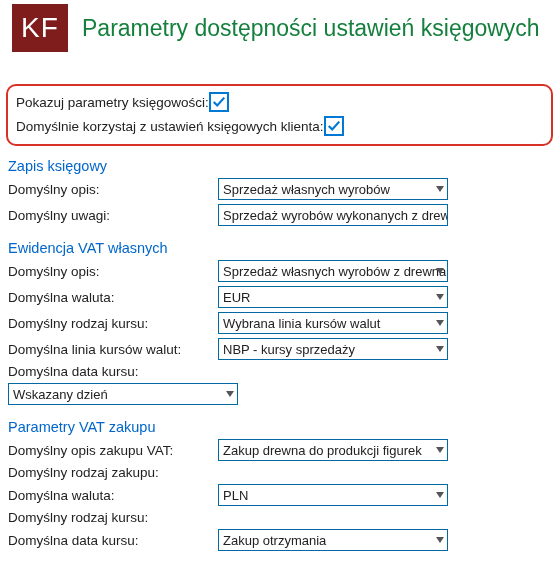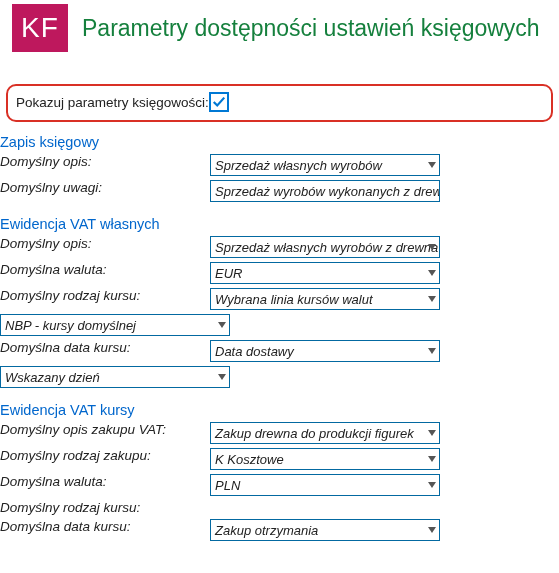--- a/index.html
+++ b/index.html
@@ -1,45 +1,53 @@
 <!DOCTYPE html>
 <html><head>
 <meta charset="utf-8">
 <style>
 * { box-sizing: border-box; margin: 0; padding: 0; }
 body { font-family: "Segoe UI", Tahoma, sans-serif; font-size: 13.5px; color: #222; background: #fff; width: 559px; }
 .header { display: flex; align-items: center; gap: 14px; padding: 4px 8px 4px 12px; }
-.logo { width: 56px; height: 48px; background: #be185d; color: #fff; display: flex; align-items: center; justify-content: center; font-size: 28px; font-weight: 400; letter-spacing: 1px; }
+.logo { width: 56px; height: 48px; background: #7f1d1d; color: #fff; display: flex; align-items: center; justify-content: center; font-size: 28px; font-weight: 400; letter-spacing: 1px; }
 .title { font-size: 23px; font-weight: 400; color: #15803d; }
 .highlight-box { border: 2px solid #d93025; border-radius: 10px; margin: 28px 6px 4px 6px; padding: 6px 8px 4px 8px; }
 .chk-row { display: flex; align-items: center; margin-bottom: 4px; }
 .chk-row label { color: #222; }
 .chk { width: 20px; height: 20px; border: 2px solid #0078d4; display: inline-flex; align-items: center; justify-content: center; cursor: pointer; }
 .chk svg { width: 14px; height: 14px; }
-.section { padding: 2px 0; }
+.section { padding: 2px 8px; }
 .section-title { color: #0066cc; font-size: 14.5px; margin-top: 6px; margin-bottom: 4px; }
-.field-row { display: flex; margin-bottom: 4px; font-style: italic; }
+.field-row { display: flex; align-items: center; margin-bottom: 4px; }
 .field-label { width: 210px; color: #222; }
 .field-input { position: relative; width: 230px; }
 .combo, .textfield { width: 100%; height: 22px; border: 1px solid #0369a1; background: #fff; font-family: inherit; font-size: 13px; padding: 0 18px 0 4px; display: flex; align-items: center; overflow: hidden; white-space: nowrap; text-overflow: ellipsis; cursor: pointer; }
 .textfield { cursor: text; }
 .caret { position: absolute; right: 4px; top: 50%; transform: translateY(-50%); pointer-events: none; }
 .caret svg { width: 8px; height: 6px; display: block; }
 </style>
 </head>
 <body>
 
 <div class="header">
   <div class="logo">KF</div>
   <div class="title">Parametry dostępności ustawień księgowych</div>
 </div>
 
 <div class="highlight-box">
   <div class="chk-row">
     <label>Pokazuj parametry księgowości:</label>
+    <span class="chk">
+      <svg viewBox="0 0 16 16">
+          <polyline points="2,8 6,12 14,3" fill="none" stroke="#0078d4" stroke-width="2.5"></polyline>
+        </svg>
+    </span>
+  </div>
+  <div class="chk-row">
+    <label>Domyślnie korzystaj z ustawień księgowych klienta:</label>
     <span class="chk">
       <svg viewBox="0 0 16 16">
           <polyline points="2,8 6,12 14,3" fill="none" stroke="#0078d4" stroke-width="2.5"></polyline>
         </svg>
     </span>
   </div>
 </div>
 
 <div class="section">
   <div class="section-title">Zapis księgowy</div>
@@ -91,75 +99,60 @@
     <div class="field-input">
       <div class="combo">Wybrana linia kursów walut</div>
       <span class="caret">
           <svg viewBox="0 0 8 6">
             <polygon points="0,0 8,0 4,6" fill="#555"></polygon>
           </svg>
         </span>
     </div>
   </div>
   <div class="field-row">
+    <div class="field-label">Domyślna linia kursów walut:</div>
     <div class="field-input">
-      <div class="combo">NBP - kursy domyślnej</div>
+      <div class="combo">NBP - kursy sprzedaży</div>
       <span class="caret">
           <svg viewBox="0 0 8 6">
             <polygon points="0,0 8,0 4,6" fill="#555"></polygon>
           </svg>
         </span>
     </div>
   </div>
   <div class="field-row">
     <div class="field-label">Domyślna data kursu:</div>
-    <div class="field-input">
-      <div class="combo">Data dostawy</div>
-      <span class="caret">
-          <svg viewBox="0 0 8 6">
-            <polygon points="0,0 8,0 4,6" fill="#555"></polygon>
-          </svg>
-        </span>
-    </div>
   </div>
   <div class="field-row">
     <div class="field-input">
       <div class="combo">Wskazany dzień</div>
       <span class="caret">
           <svg viewBox="0 0 8 6">
             <polygon points="0,0 8,0 4,6" fill="#555"></polygon>
           </svg>
         </span>
     </div>
   </div>
 </div>
 
 <div class="section">
-  <div class="section-title">Ewidencja VAT kursy</div>
+  <div class="section-title">Parametry VAT zakupu</div>
   <div class="field-row">
     <div class="field-label">Domyślny opis zakupu VAT:</div>
     <div class="field-input">
       <div class="combo">Zakup drewna do produkcji figurek</div>
       <span class="caret">
           <svg viewBox="0 0 8 6">
             <polygon points="0,0 8,0 4,6" fill="#555"></polygon>
           </svg>
         </span>
     </div>
   </div>
   <div class="field-row">
     <div class="field-label">Domyślny rodzaj zakupu:</div>
-    <div class="field-input">
-      <div class="combo">K  Kosztowe</div>
-      <span class="caret">
-          <svg viewBox="0 0 8 6">
-            <polygon points="0,0 8,0 4,6" fill="#555"></polygon>
-          </svg>
-        </span>
-    </div>
   </div>
   <div class="field-row">
     <div class="field-label">Domyślna waluta:</div>
     <div class="field-input">
       <div class="combo">PLN</div>
       <span class="caret">
           <svg viewBox="0 0 8 6">
             <polygon points="0,0 8,0 4,6" fill="#555"></polygon>
           </svg>
         </span>

